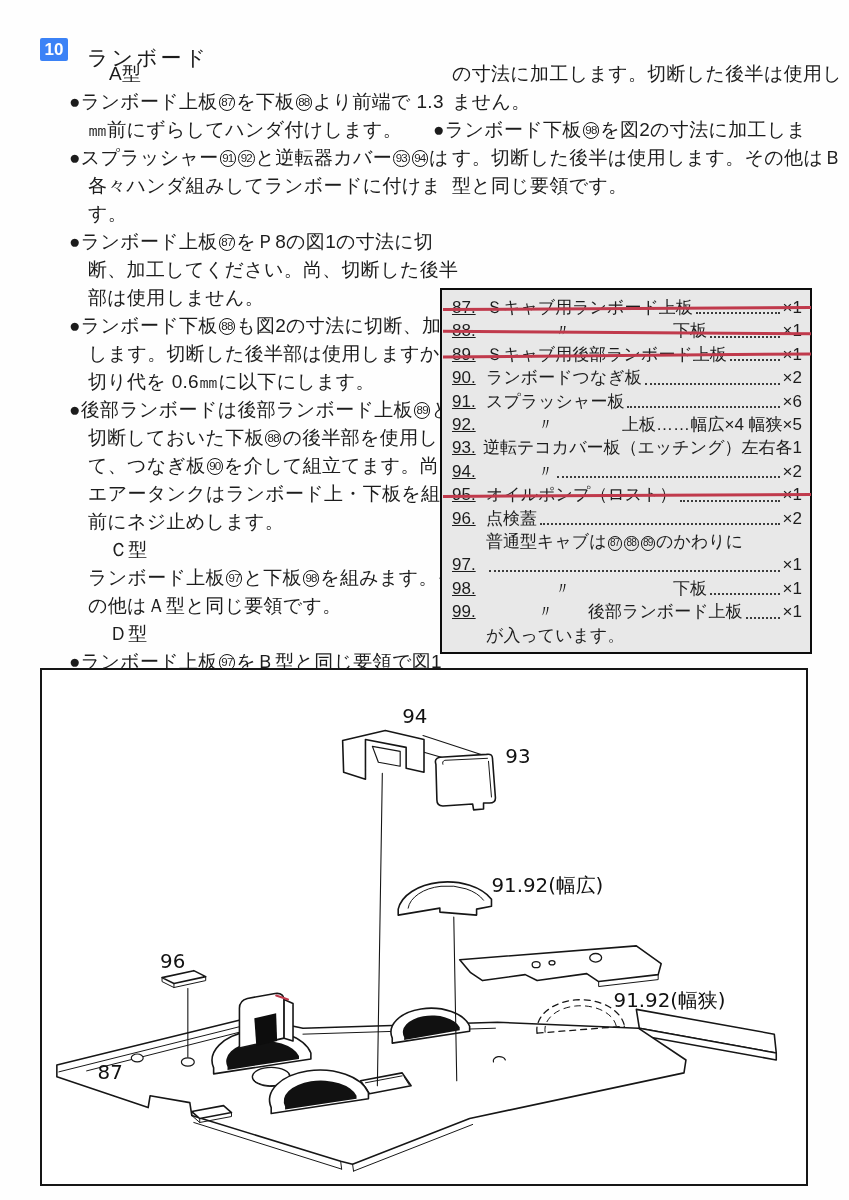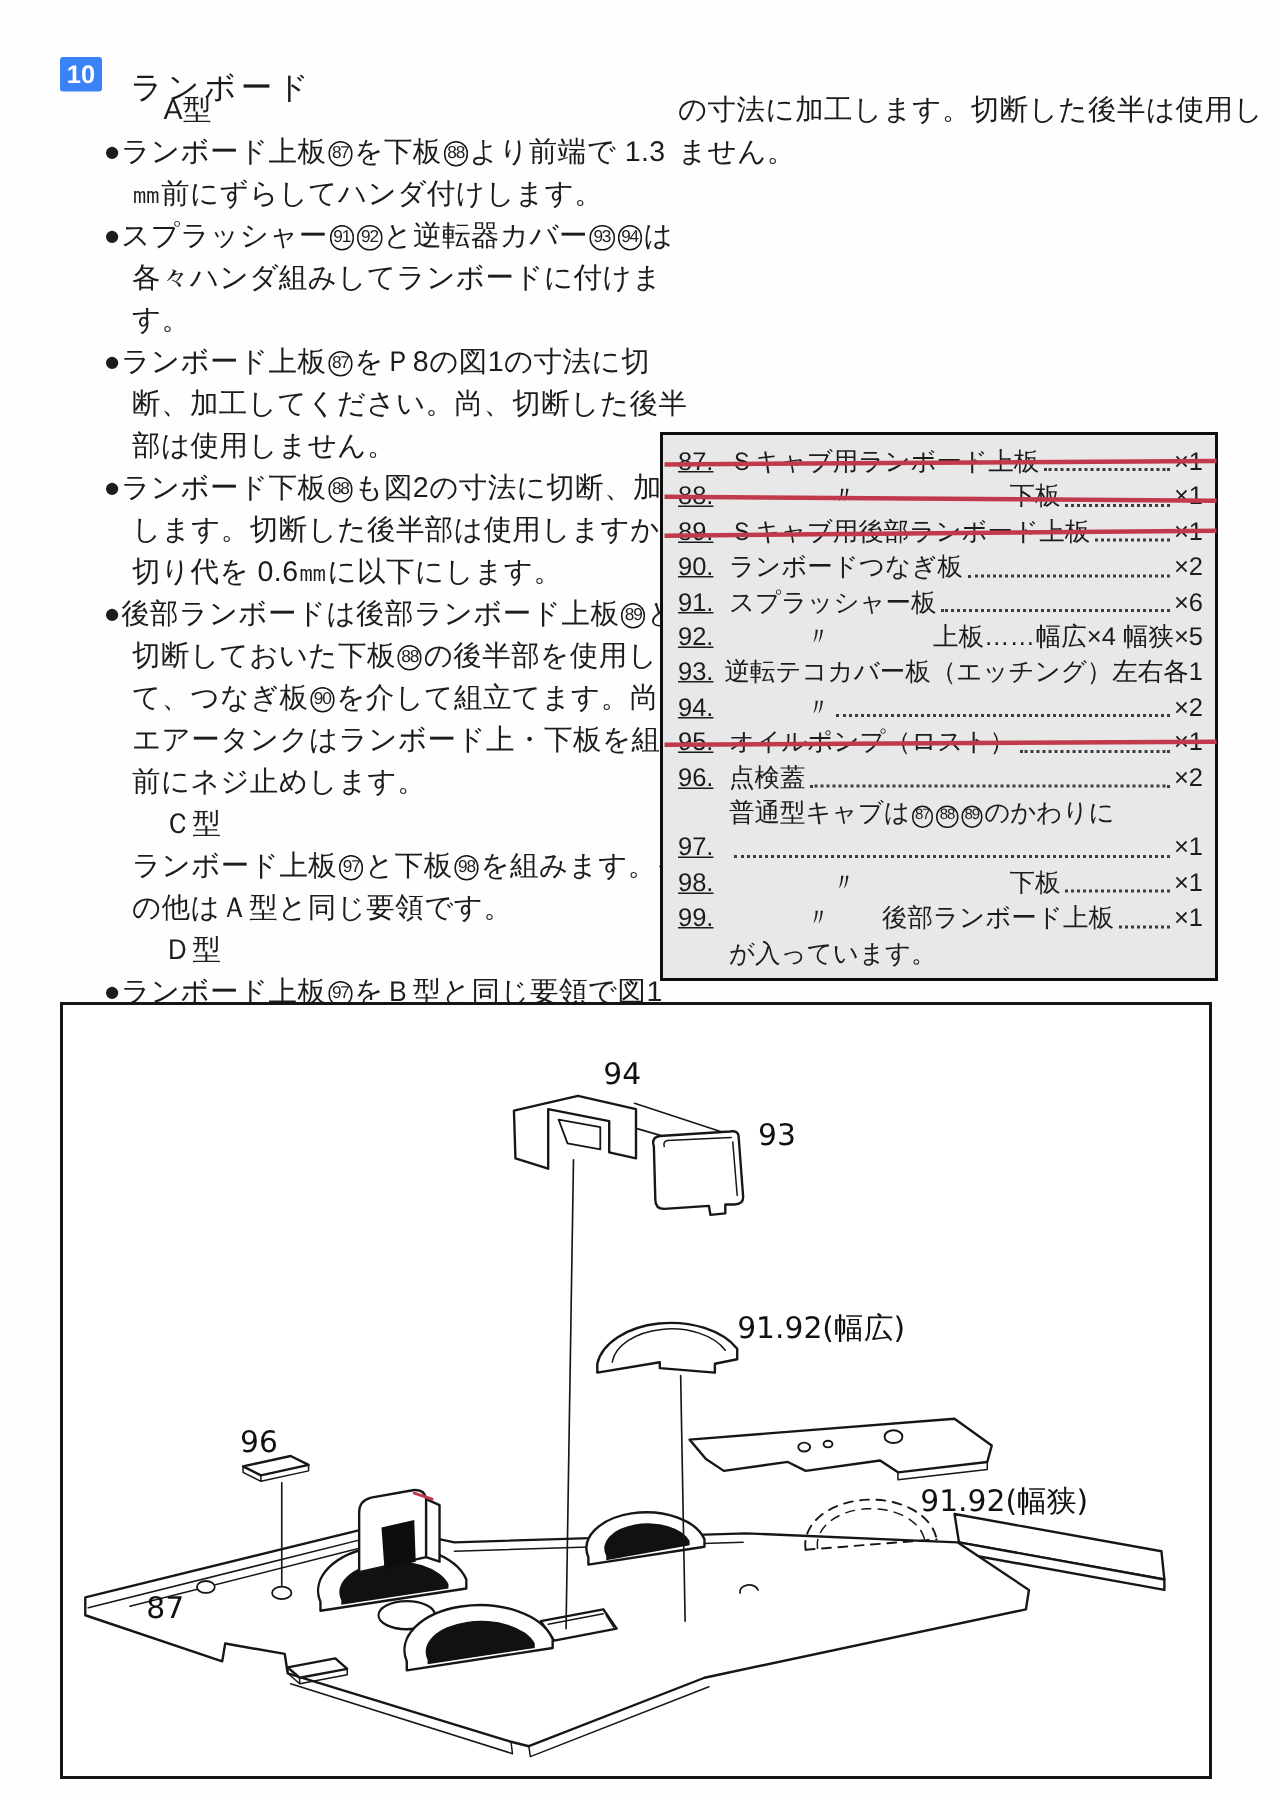--- a/index.html
+++ b/index.html
@@ -58,20 +58,21 @@
       <div class="blk bullet">●ランボード上板<span class="circ">87</span>をＰ8の図1の寸法に切断、加工してください。尚、切断した後半部は使用しません。</div>
       <div class="blk bullet">●ランボード下板<span class="circ">88</span>も図2の寸法に切断、加工します。切断した後半部は使用しますから切り代を 0.6㎜に以下にします。</div>
       <div class="blk bullet">●後部ランボードは後部ランボード上板<span class="circ">89</span>と切断しておいた下板<span class="circ">88</span>の後半部を使用して、つなぎ板<span class="circ">90</span>を介して組立てます。尚、エアータンクはランボード上・下板を組む前にネジ止めします。</div>
       <div class="blk subhead">Ｃ型</div>
       <div class="blk plain">ランボード上板<span class="circ">97</span>と下板<span class="circ">98</span>を組みます。その他はＡ型と同じ要領です。</div>
       <div class="blk subhead">Ｄ型</div>
       <div class="blk bullet">●ランボード上板<span class="circ">97</span>をＢ型と同じ要領で図1</div>
     </div>
   <div class="col col-right">
       <div class="blk plain">の寸法に加工します。切断した後半は使用しません。</div>
+      <div class="blk bullet">●ランボード下板<span class="circ">98</span>を図2の寸法に加工します。切断した後半は使用します。その他はＢ型と同じ要領です。</div>
     </div>
 
   <div class="pbox" style="--strike: #c03a4c;">
     <div>
         <div class="prow struck" style="--tilt: -0.35deg;">
           <span class="pnum">87.</span>
           <span class="pname">Ｓキャブ用ランボード上板</span>
           <span class="pleader"></span>
           <span class="pcount">×1</span>
         </div>

